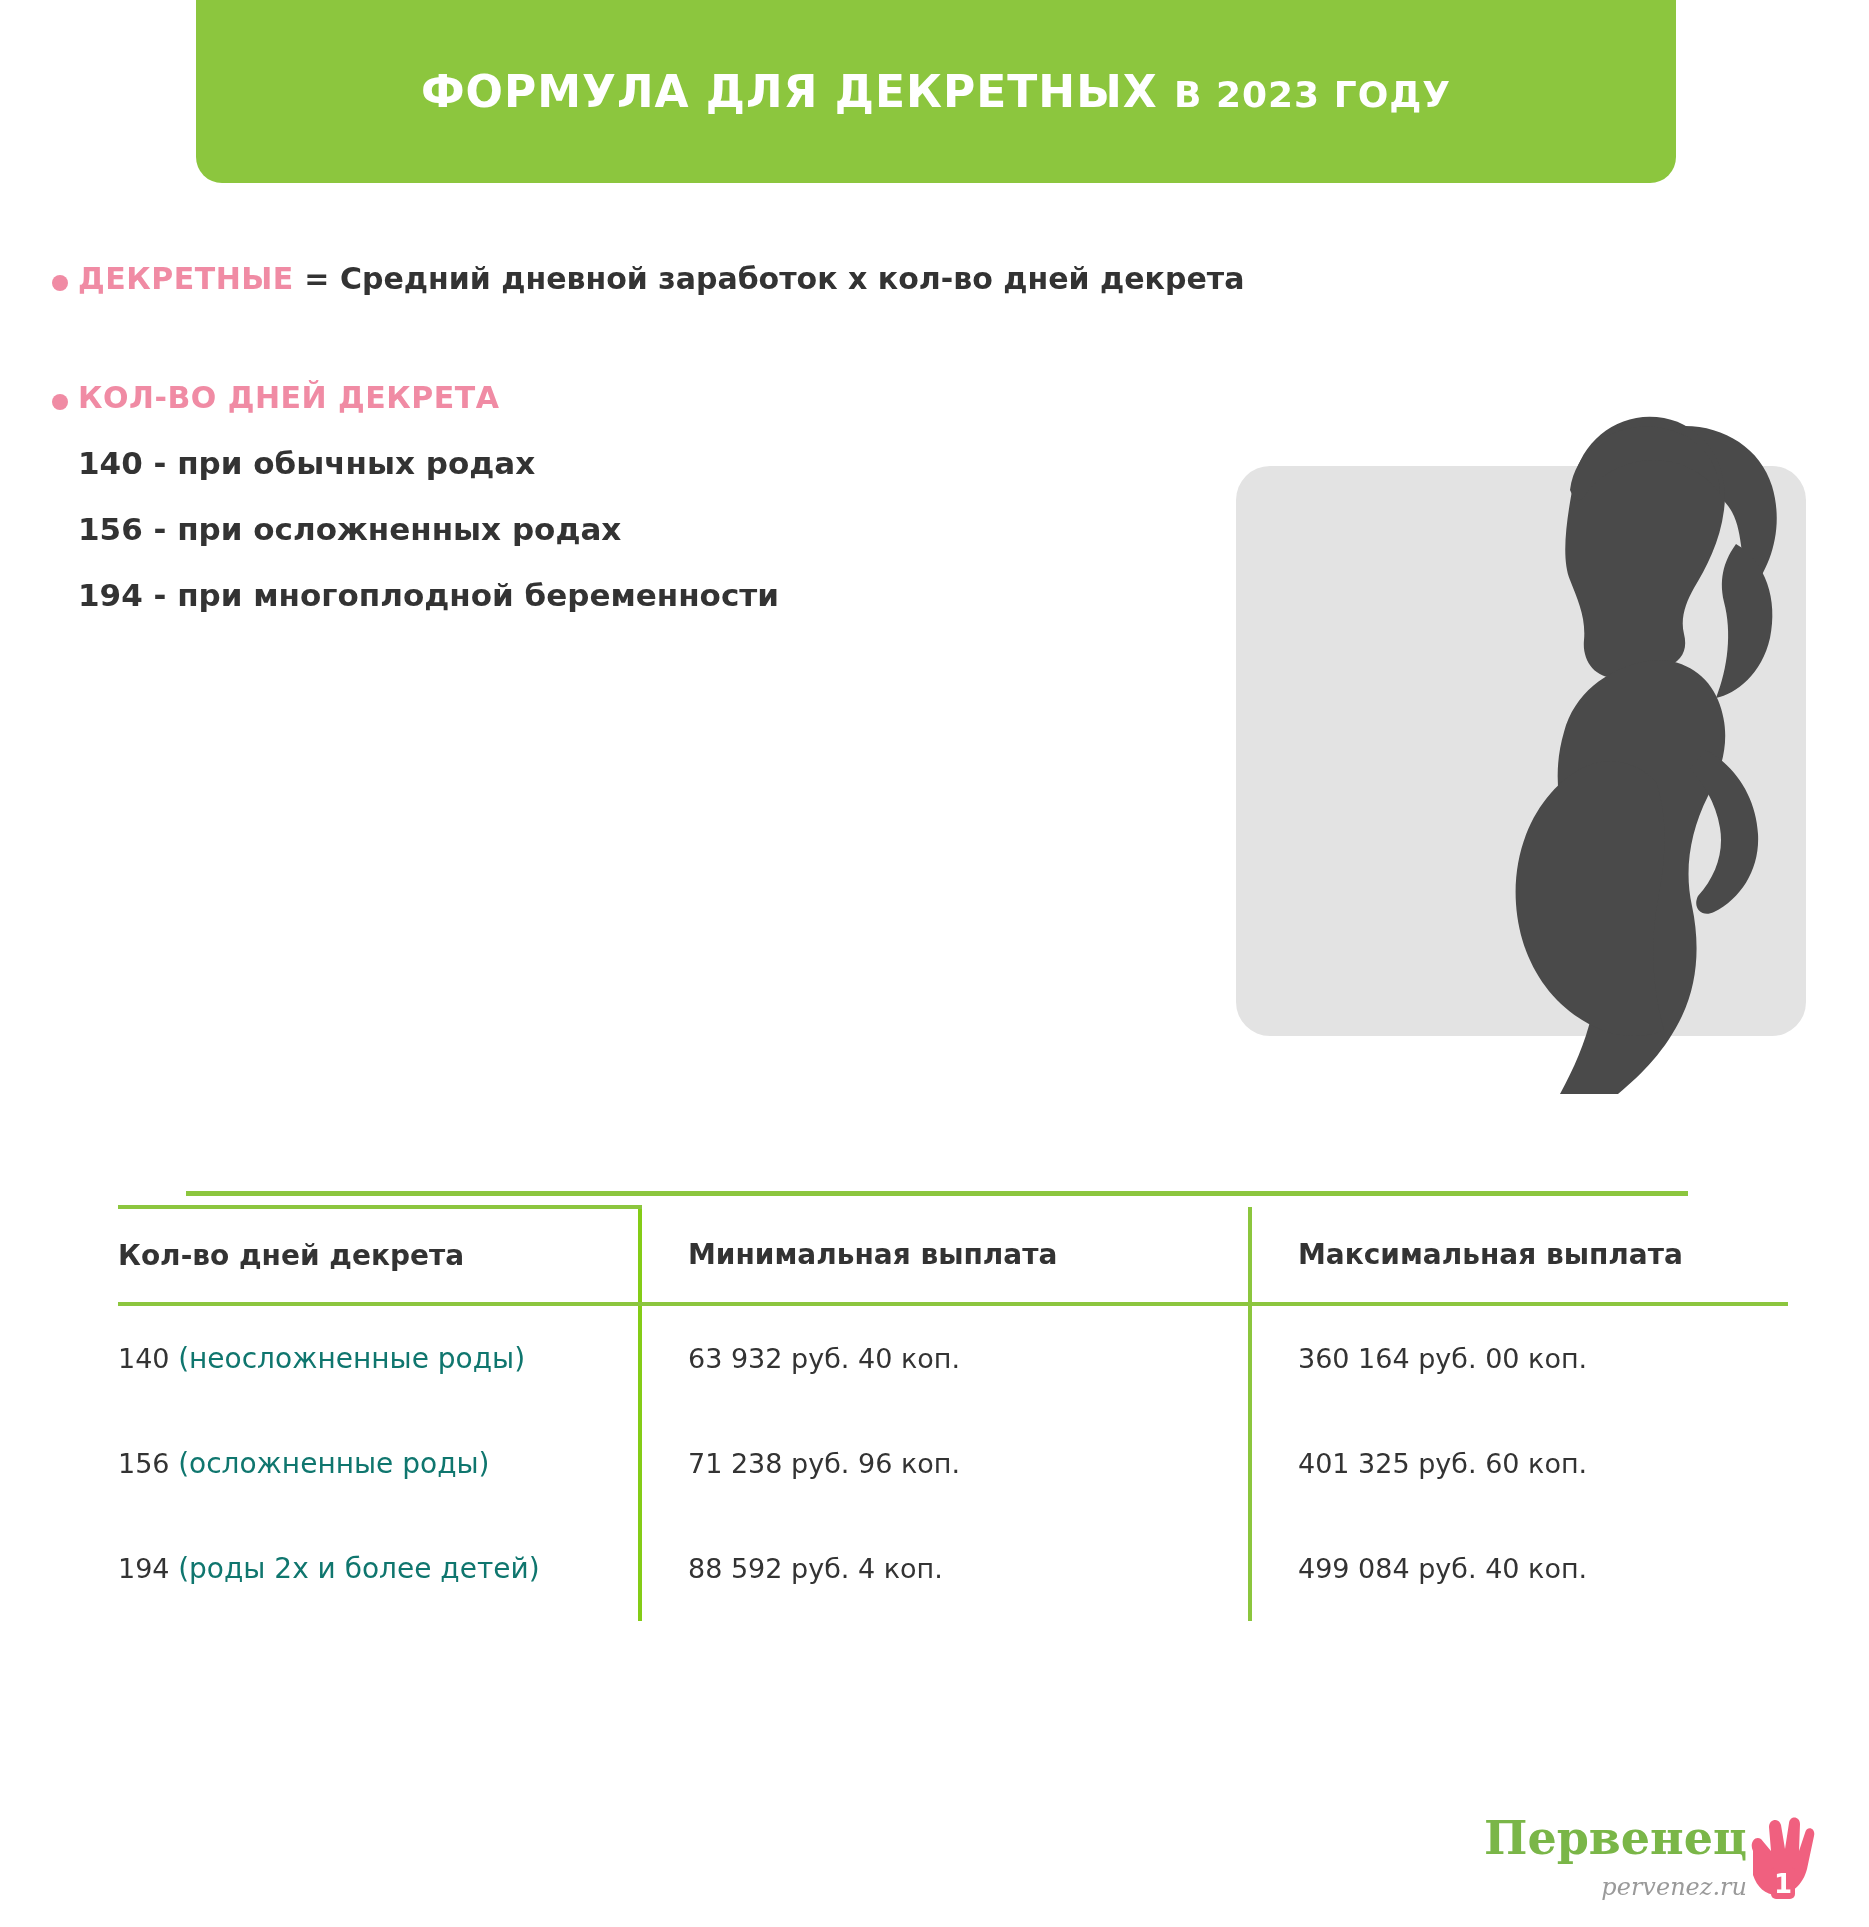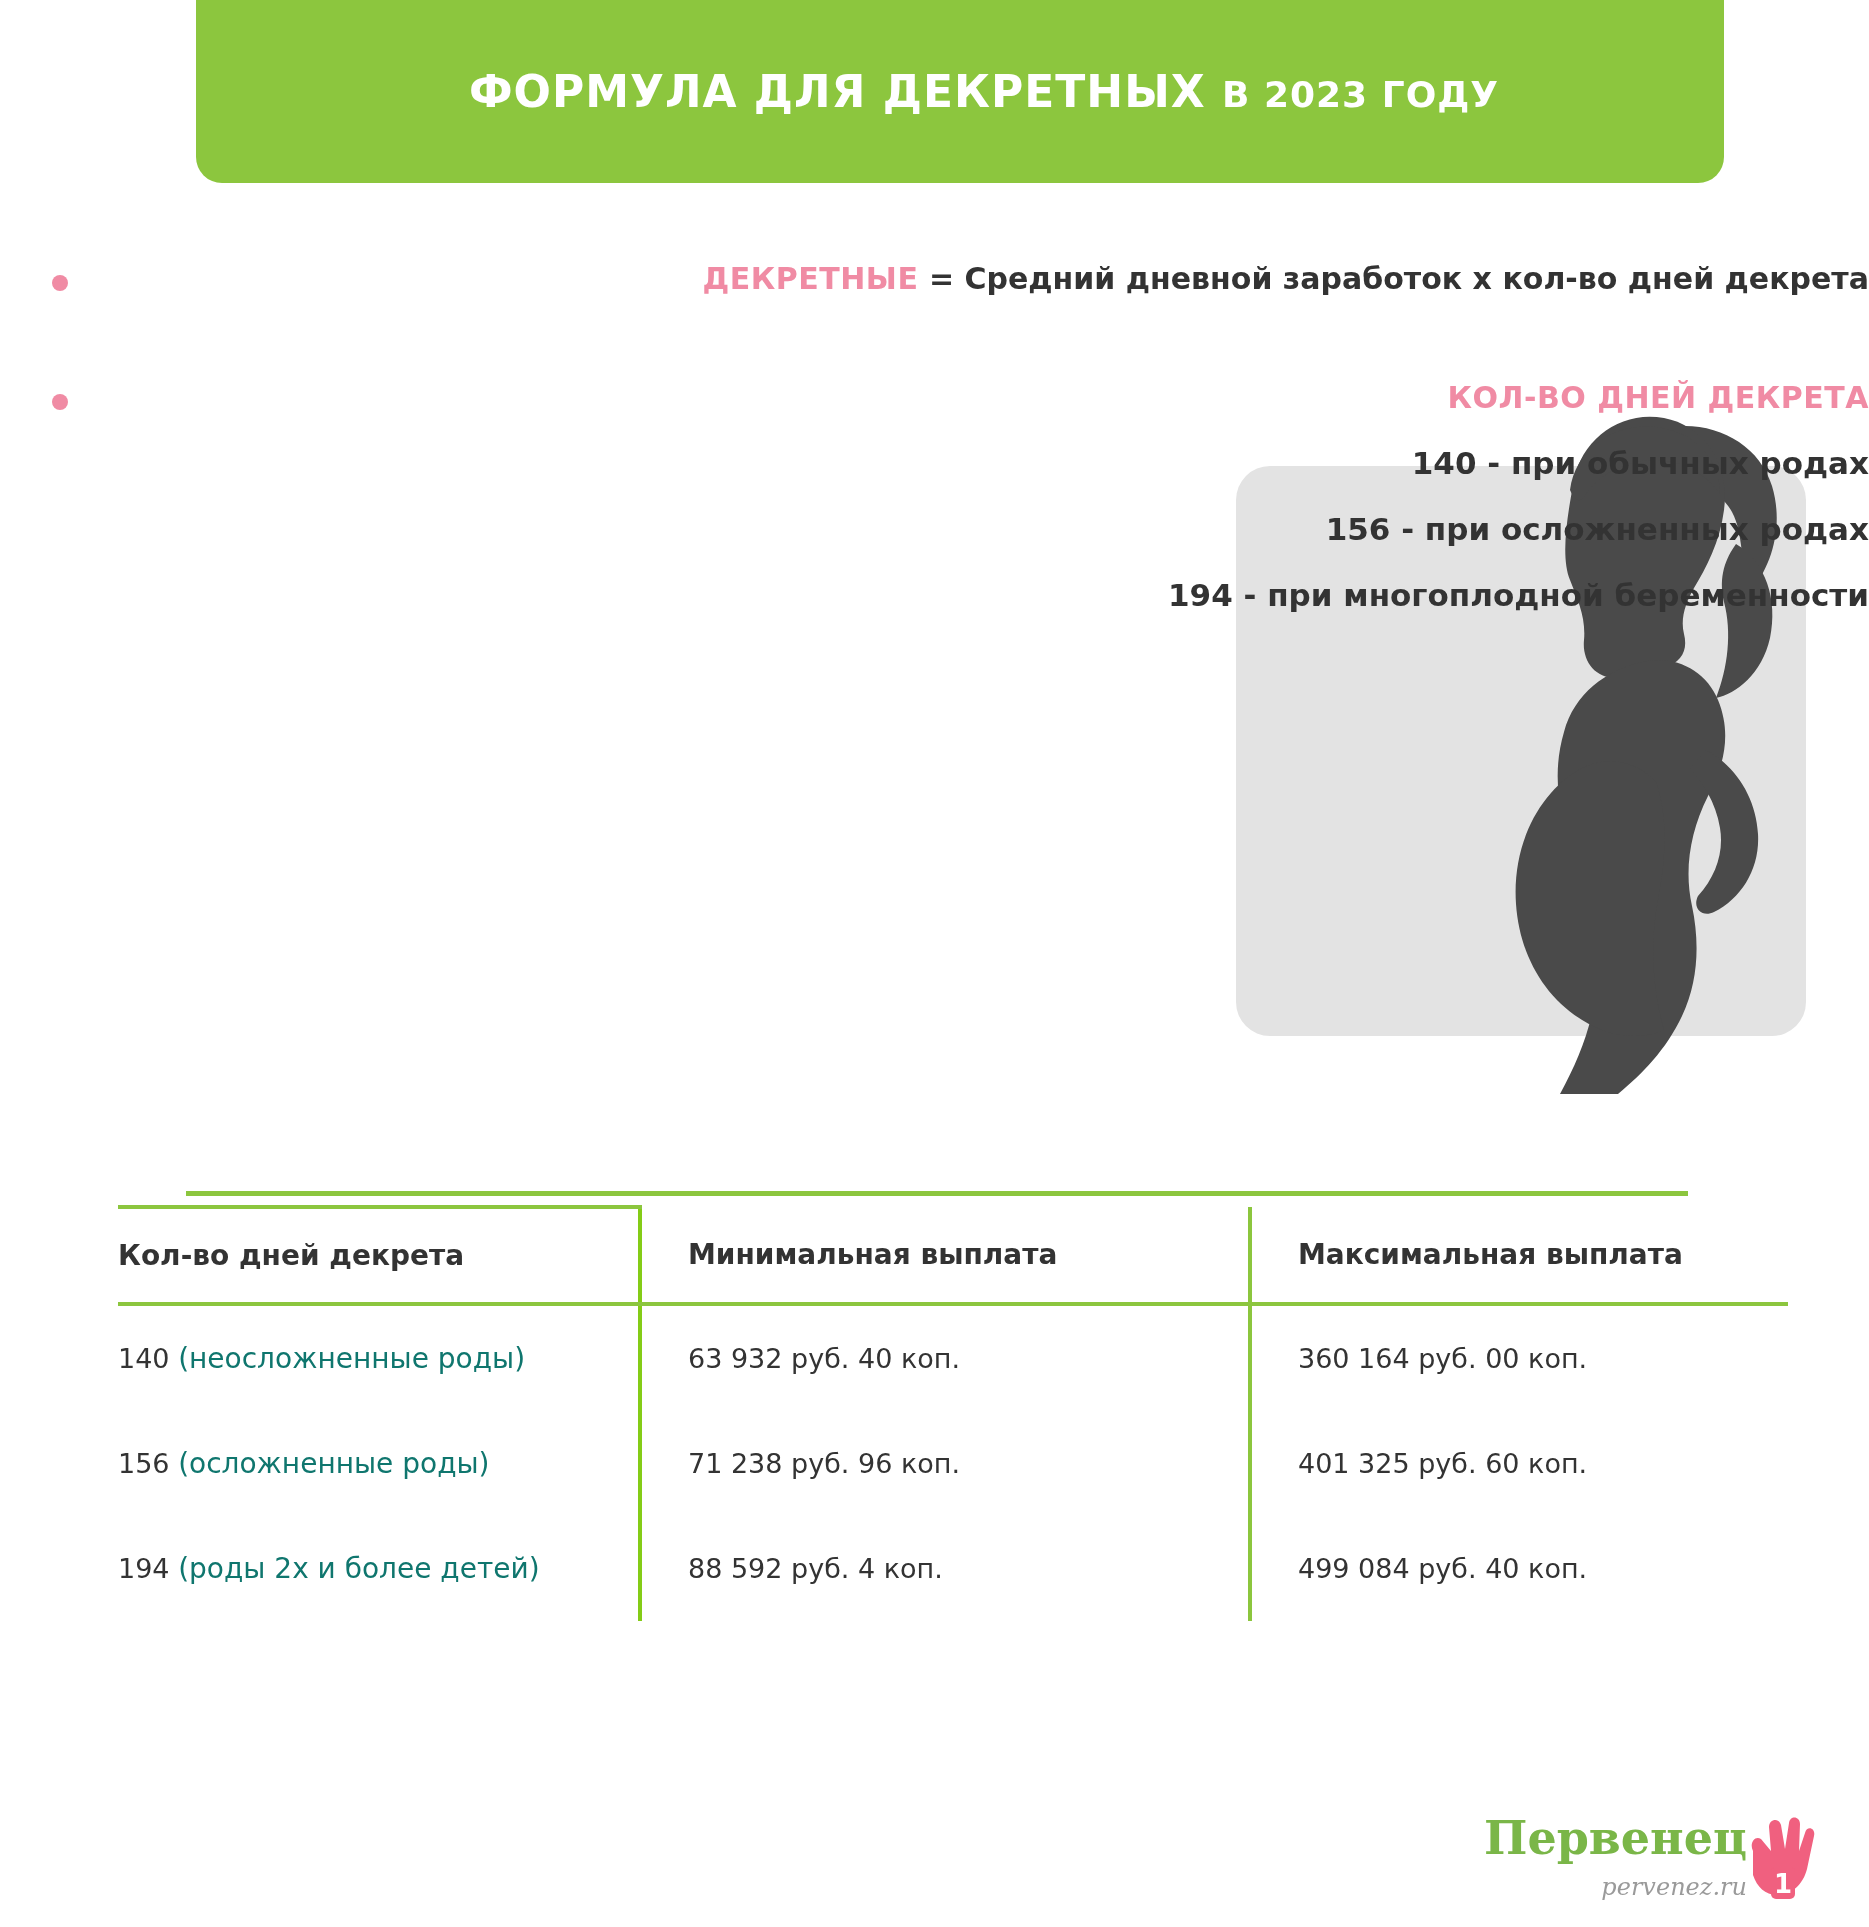--- a/index.html
+++ b/index.html
@@ -22,21 +22,20 @@
     left: 196px;
     top: 0;
     width: 1480px;
     height: 183px;
     background: #8cc63e;
     border-bottom-left-radius: 26px;
     border-bottom-right-radius: 26px;
     display: flex;
     align-items: center;
     justify-content: center;
-    padding-left: 48px;
   }
   .header-title {
     color: #ffffff;
     font-size: 44px;
     font-weight: bold;
     letter-spacing: 1px;
     white-space: nowrap;
   }
   .header-title .small {
     font-size: 36px;
@@ -44,22 +43,21 @@
 
   
   .content {
     position: absolute;
     left: 0;
     top: 183px;
     width: 1869px;
   }
   .bullet-row {
     position: relative;
-    padding-left: 52px;
-    text-align: right;
+    padding-left: 78px;
   }
   .bullet-dot {
     position: absolute;
     left: 52px;
     top: 14px;
     width: 16px;
     height: 16px;
     border-radius: 50%;
     background: #f08ba4;
   }

